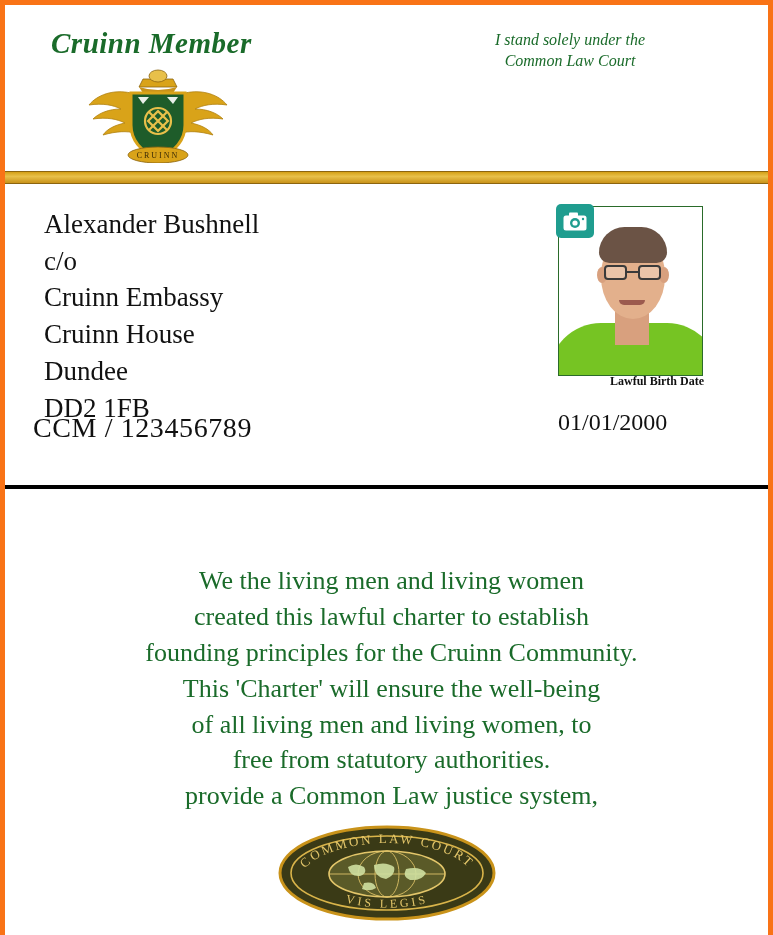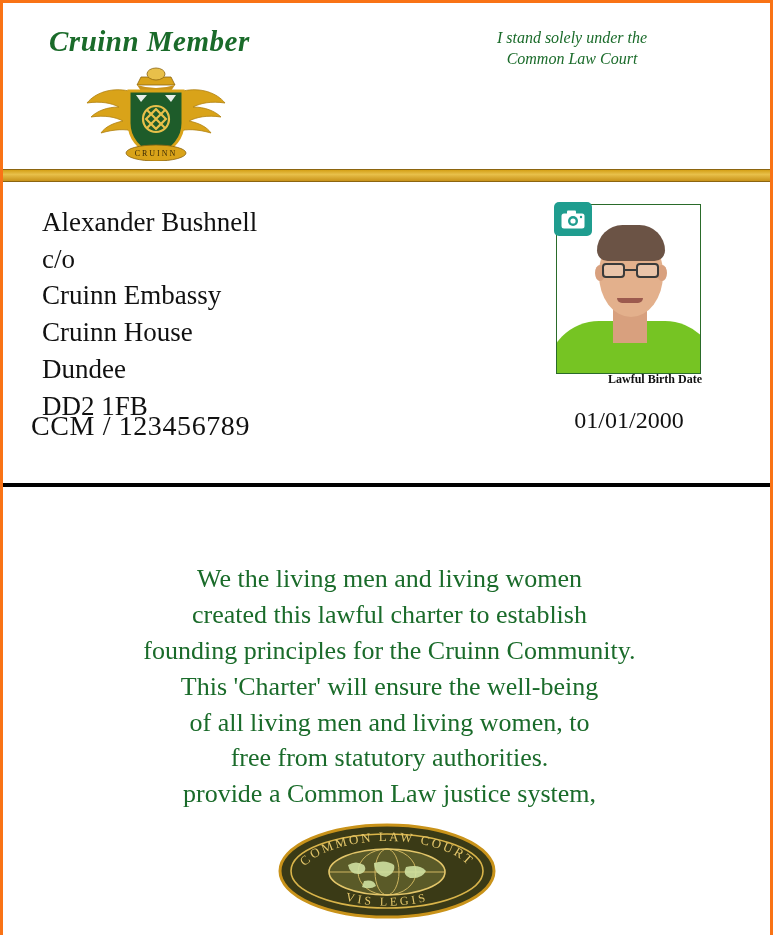--- a/index.html
+++ b/index.html
@@ -16,21 +16,21 @@
     overflow: hidden;
   }
 
   .card {
     position: absolute;
     left: 0;
     top: 0;
     width: 773px;
     height: 935px;
     background: #737373;
-    border: 3px solid #f97316;
+    border: 5px solid #f97316;
     text-decoration: underline;
   }
 
   
   .top-section {
     position: relative;
     height: 166px;
     background: #ffffff;
   }
 
@@ -220,21 +220,21 @@
     font-family: "Liberation Serif", serif;
     font-weight: bold;
     font-size: 12px;
     color: #111111;
   }
   .birth-value {
     position: absolute;
     left: 553px;
     top: 225px;
     width: 146px;
-    text-align: center;
+    text-align: left;
     font-family: "Liberation Serif", serif;
     font-size: 24px;
     color: #111111;
   }
 
   
   .bottom-section {
     position: relative;
     height: 449px;
     background: #ffffff;

